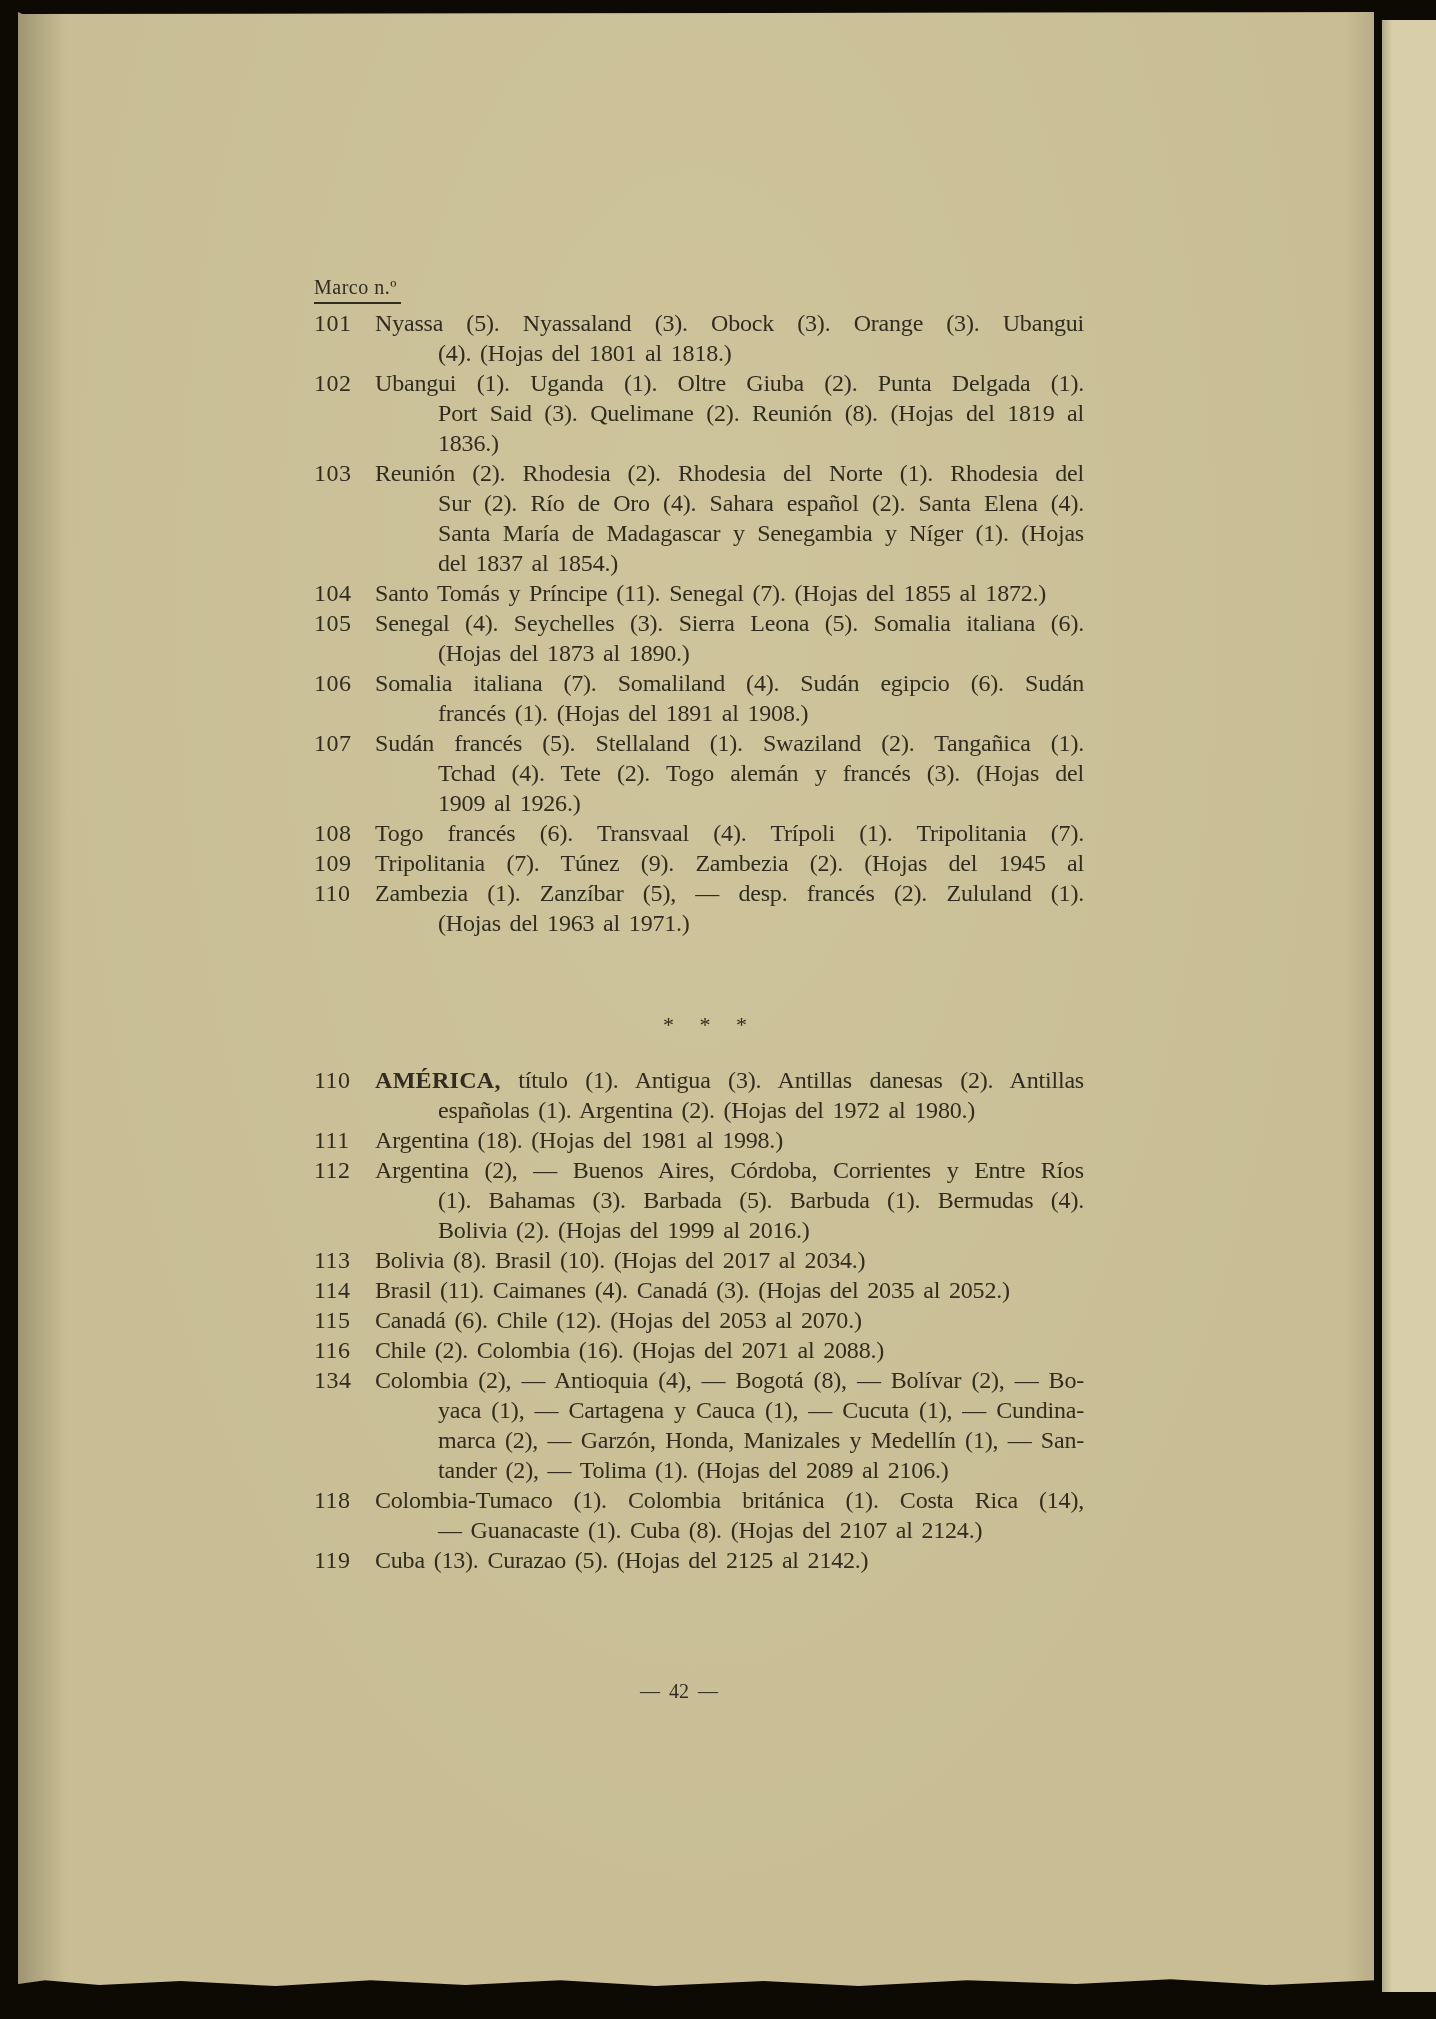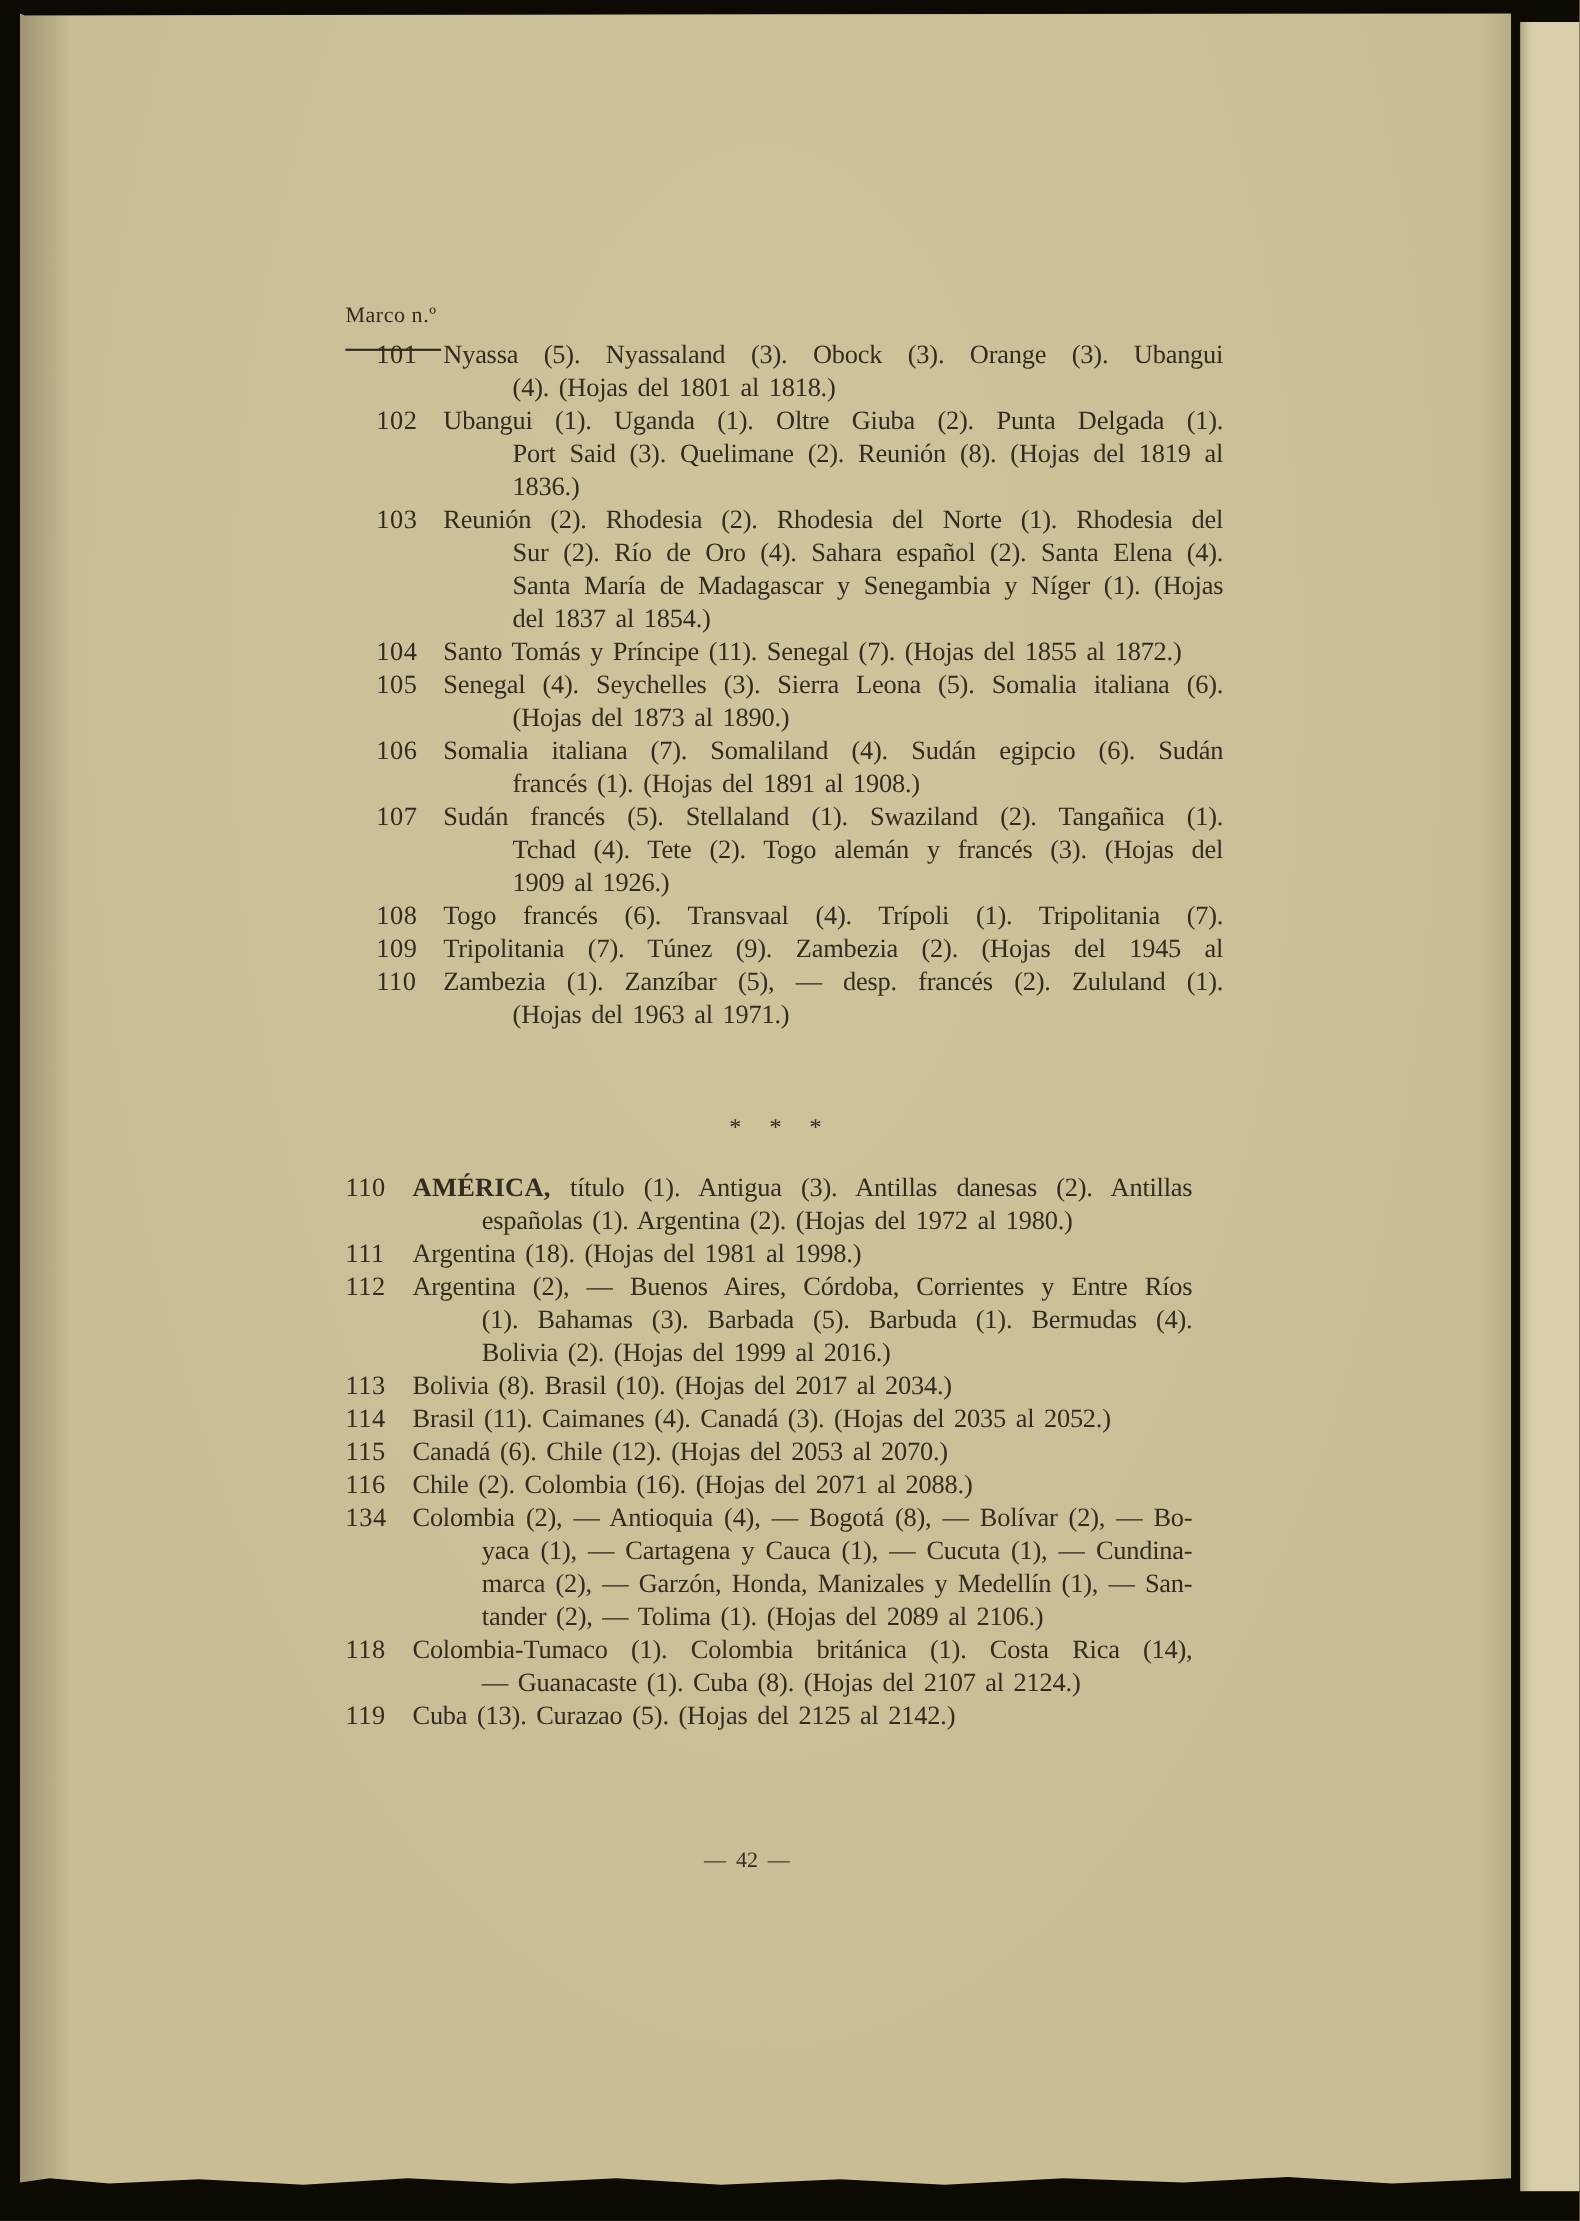--- a/index.html
+++ b/index.html
@@ -38,28 +38,28 @@
     left:1382px; top:20px;
     width:54px; height:1972px;
     background:linear-gradient(90deg, rgba(60,50,25,0.25), rgba(60,50,25,0) 10px), var(--edge);
   }
   .col-header{
     position:absolute;
     left:296px; top:264px;
     font-size:20px;
     letter-spacing:0.5px;
     border-bottom:2px solid var(--ink);
-    padding:0 4px 18px 0;
+    padding:0 4px 3px 0;
   }
   .entries{
     position:absolute;
     left:296px;
     width:775px;
   }
-  .entries.s1{ top:296px;margin-left:28px; }
+  .entries.s1{ top:296px; }
   .entries.s2{ top:1053px; }
   .entry{ display:flex; }
   .num{
     width:61px; flex:none;
     font-size:24px; line-height:30px;
     letter-spacing:0.5px;
   }
   .txt{ width:709px; flex:none; }
   .line{
     font-size:24px; line-height:30px;

